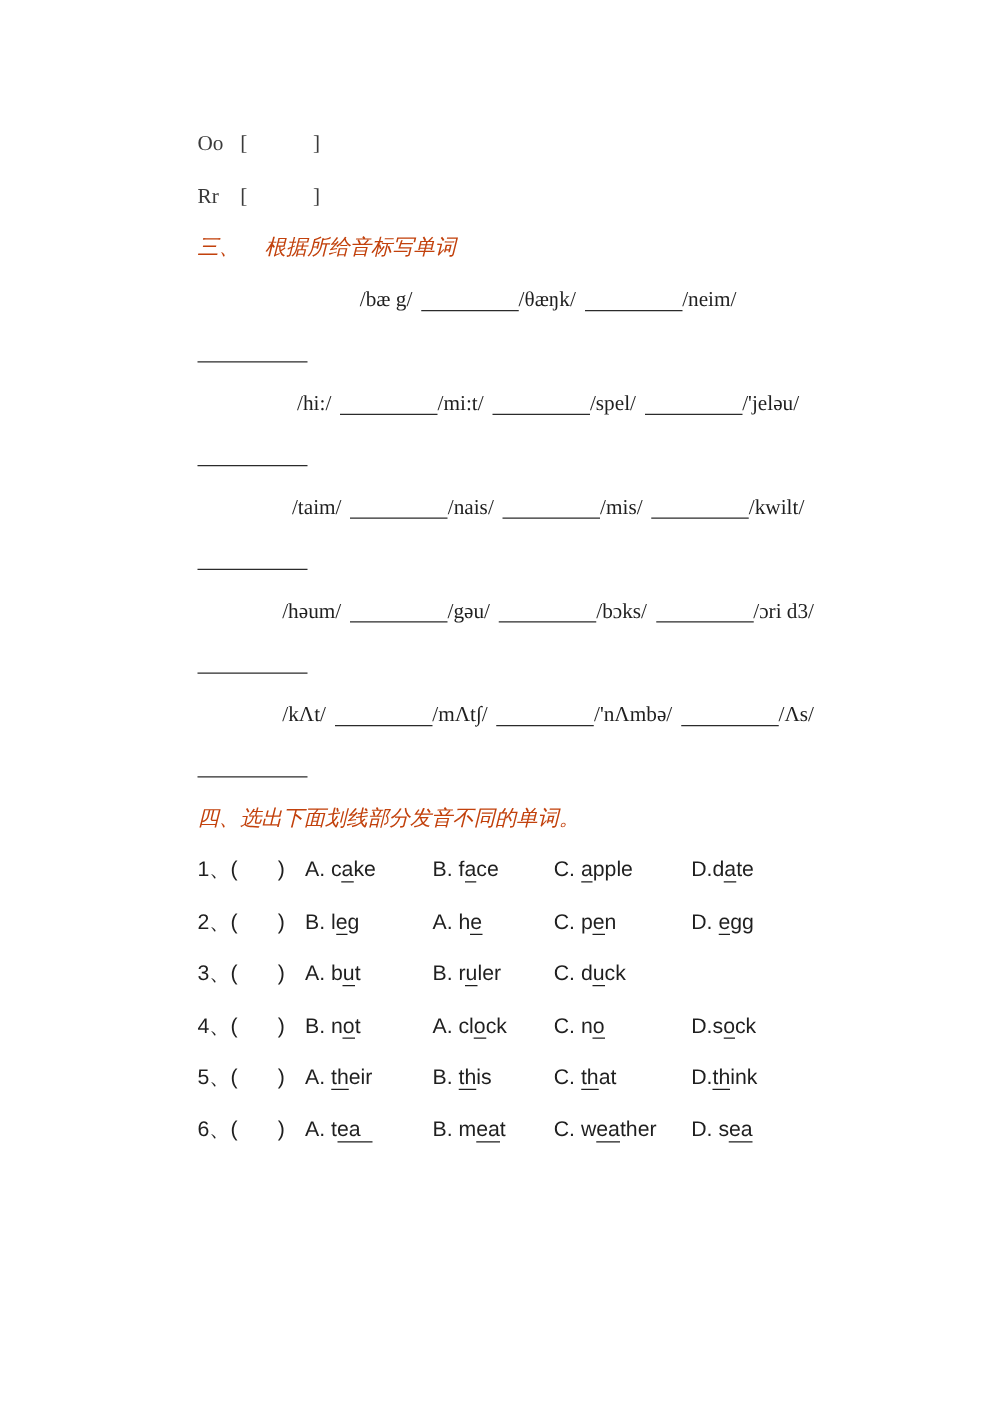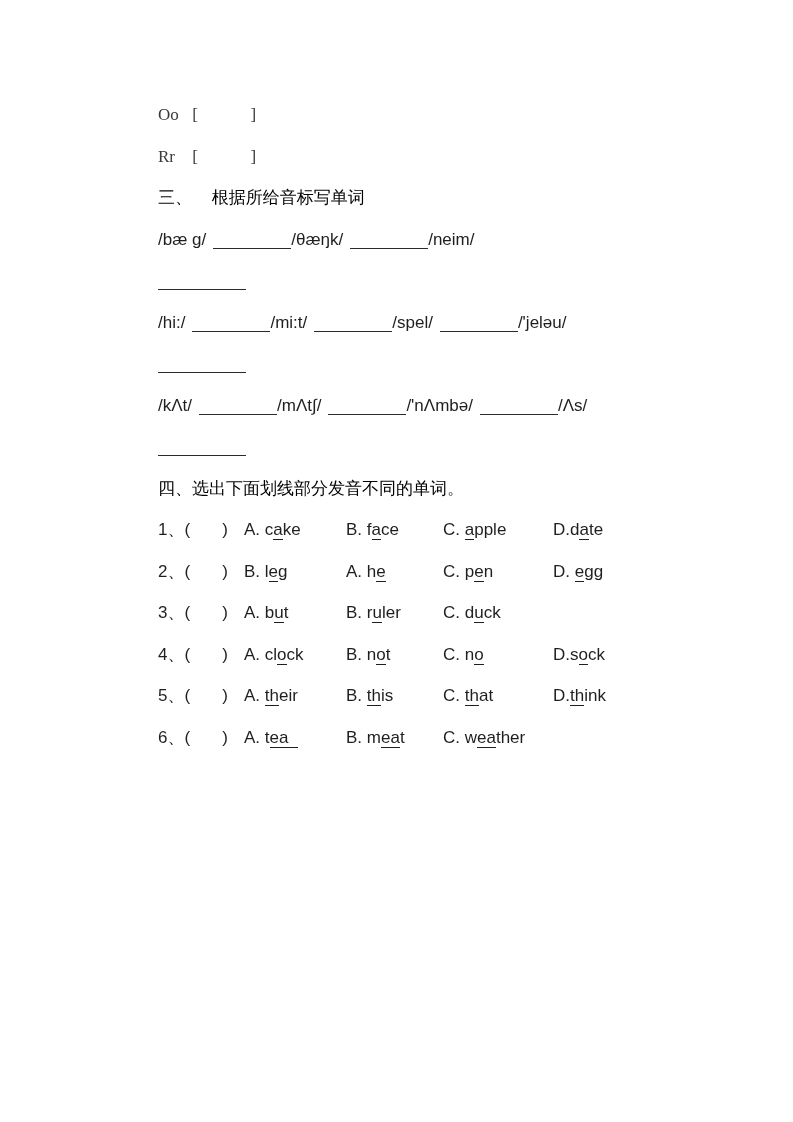--- a/index.html
+++ b/index.html
@@ -21,28 +21,28 @@
 
   
   .letter-row {
     font-family: "Liberation Serif", "DejaVu Serif", serif;
     color: #3a3a3a;
   }
   .letter-row .letters { display: inline-block; width: 30px; }
   .bracket-gap { display: inline-block; width: 44px; }
 
   
-  .sec-header { color: #000000; }
+  .sec-header { color: #c2410c; font-style: italic; }
   .sec3-num { margin-right: 15px; }
 
   
   .ipa-row { height: 83px; }
   .ipa-line {
     height: 41.5px; line-height: 41.5px;
-    display: flex; justify-content: flex-start; align-items: baseline;
+    display: flex; justify-content: center; align-items: baseline; font-family: Liberation Serif, serif;
   }
   .ipa-group { white-space: nowrap; }
   .blank {
     display: inline-block;
     width: 78px; height: 10px;
     border-bottom: 1.5px solid #2b2b2b;
     margin-left: 7px; margin-bottom: -4px;
   }
   .cont-line { height: 41.5px; line-height: 41.5px; }
   .blank-cont { width: 88px; margin-left: 0; }
@@ -96,20 +96,38 @@
         <div class="ipa-line">
           <span class="ipa-group"><span class="ipa">/hi:/</span><span class="blank"></span></span>
           <span class="ipa-group"><span class="ipa">/mi:t/</span><span class="blank"></span></span>
           <span class="ipa-group"><span class="ipa">/spel/</span><span class="blank"></span></span>
           <span class="ipa">/'jeləu/</span>
         </div>
         <div class="cont-line"><span class="blank blank-cont"></span></div>
       </div>
       <div class="ipa-row">
         <div class="ipa-line">
+          <span class="ipa-group"><span class="ipa">/taim/</span><span class="blank"></span></span>
+          <span class="ipa-group"><span class="ipa">/nais/</span><span class="blank"></span></span>
+          <span class="ipa-group"><span class="ipa">/mis/</span><span class="blank"></span></span>
+          <span class="ipa">/kwilt/</span>
+        </div>
+        <div class="cont-line"><span class="blank blank-cont"></span></div>
+      </div>
+      <div class="ipa-row">
+        <div class="ipa-line">
+          <span class="ipa-group"><span class="ipa">/həum/</span><span class="blank"></span></span>
+          <span class="ipa-group"><span class="ipa">/gəu/</span><span class="blank"></span></span>
+          <span class="ipa-group"><span class="ipa">/bɔks/</span><span class="blank"></span></span>
+          <span class="ipa">/ɔri d3/</span>
+        </div>
+        <div class="cont-line"><span class="blank blank-cont"></span></div>
+      </div>
+      <div class="ipa-row">
+        <div class="ipa-line">
           <span class="ipa-group"><span class="ipa">/kΛt/</span><span class="blank"></span></span>
           <span class="ipa-group"><span class="ipa">/mΛt∫/</span><span class="blank"></span></span>
           <span class="ipa-group"><span class="ipa">/'nΛmbə/</span><span class="blank"></span></span>
           <span class="ipa">/Λs/</span>
         </div>
         <div class="cont-line"><span class="blank blank-cont"></span></div>
       </div>
     </div>
 
   <div class="line sec-header">
@@ -132,33 +150,34 @@
         <span class="opt"><span class="opt-label">D. </span><span class="word"><span class="u">e</span><span>gg</span></span></span>
       </div>
       <div class="q-row">
         <span class="q-numcell"><span class="q-num">3、</span><span class="paren">(</span><span class="paren-gap"></span><span class="paren">)</span></span>
         <span class="opt"><span class="opt-label">A. </span><span class="word"><span>b</span><span class="u">u</span><span>t</span></span></span>
         <span class="opt"><span class="opt-label">B. </span><span class="word"><span>r</span><span class="u">u</span><span>ler</span></span></span>
         <span class="opt"><span class="opt-label">C. </span><span class="word"><span>d</span><span class="u">u</span><span>ck</span></span></span>
       </div>
       <div class="q-row">
         <span class="q-numcell"><span class="q-num">4、</span><span class="paren">(</span><span class="paren-gap"></span><span class="paren">)</span></span>
+        <span class="opt"><span class="opt-label">B. </span><span class="word"><span>n</span><span class="u">o</span><span>t</span></span></span>
         <span class="opt"><span class="opt-label">A. </span><span class="word"><span>cl</span><span class="u">o</span><span>ck</span></span></span>
-        <span class="opt"><span class="opt-label">B. </span><span class="word"><span>n</span><span class="u">o</span><span>t</span></span></span>
         <span class="opt"><span class="opt-label">C. </span><span class="word"><span>n</span><span class="u">o</span></span></span>
         <span class="opt"><span class="opt-label">D.</span><span class="word"><span>s</span><span class="u">o</span><span>ck</span></span></span>
       </div>
       <div class="q-row">
         <span class="q-numcell"><span class="q-num">5、</span><span class="paren">(</span><span class="paren-gap"></span><span class="paren">)</span></span>
         <span class="opt"><span class="opt-label">A. </span><span class="word"><span class="u">th</span><span>eir</span></span></span>
         <span class="opt"><span class="opt-label">B. </span><span class="word"><span class="u">th</span><span>is</span></span></span>
         <span class="opt"><span class="opt-label">C. </span><span class="word"><span class="u">th</span><span>at</span></span></span>
         <span class="opt"><span class="opt-label">D.</span><span class="word"><span class="u">th</span><span>ink</span></span></span>
       </div>
       <div class="q-row">
         <span class="q-numcell"><span class="q-num">6、</span><span class="paren">(</span><span class="paren-gap"></span><span class="paren">)</span></span>
         <span class="opt"><span class="opt-label">A. </span><span class="word"><span>t</span><span class="u">ea</span><span class="u">&nbsp;&nbsp;</span></span></span>
         <span class="opt"><span class="opt-label">B. </span><span class="word"><span>m</span><span class="u">ea</span><span>t</span></span></span>
         <span class="opt"><span class="opt-label">C. </span><span class="word"><span>w</span><span class="u">ea</span><span>ther</span></span></span>
+        <span class="opt"><span class="opt-label">D. </span><span class="word"><span>s</span><span class="u">ea</span></span></span>
       </div>
     </div>
 
 </div>
 
 </body></html>

